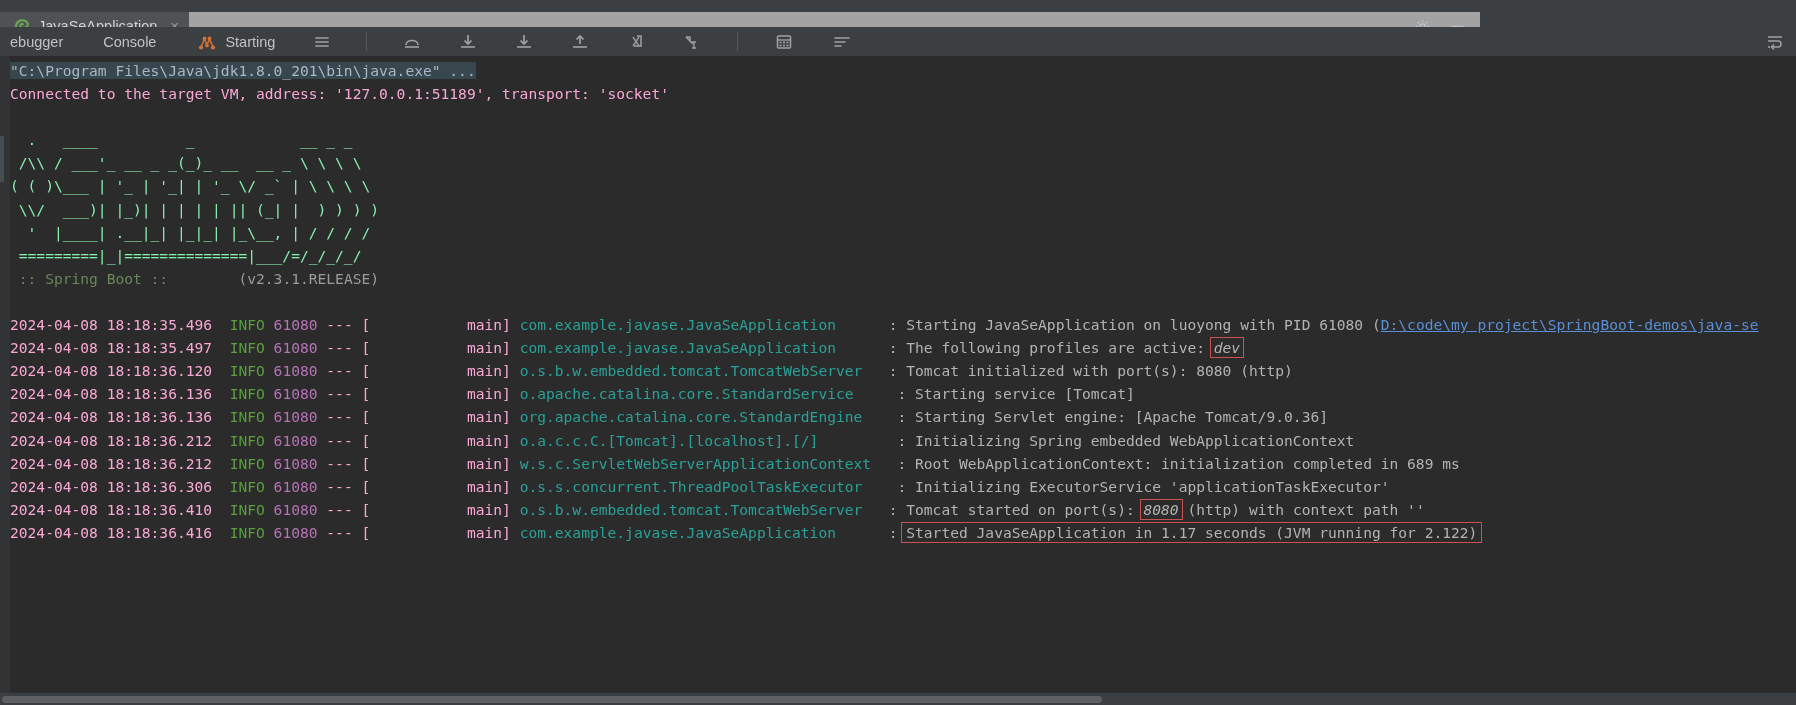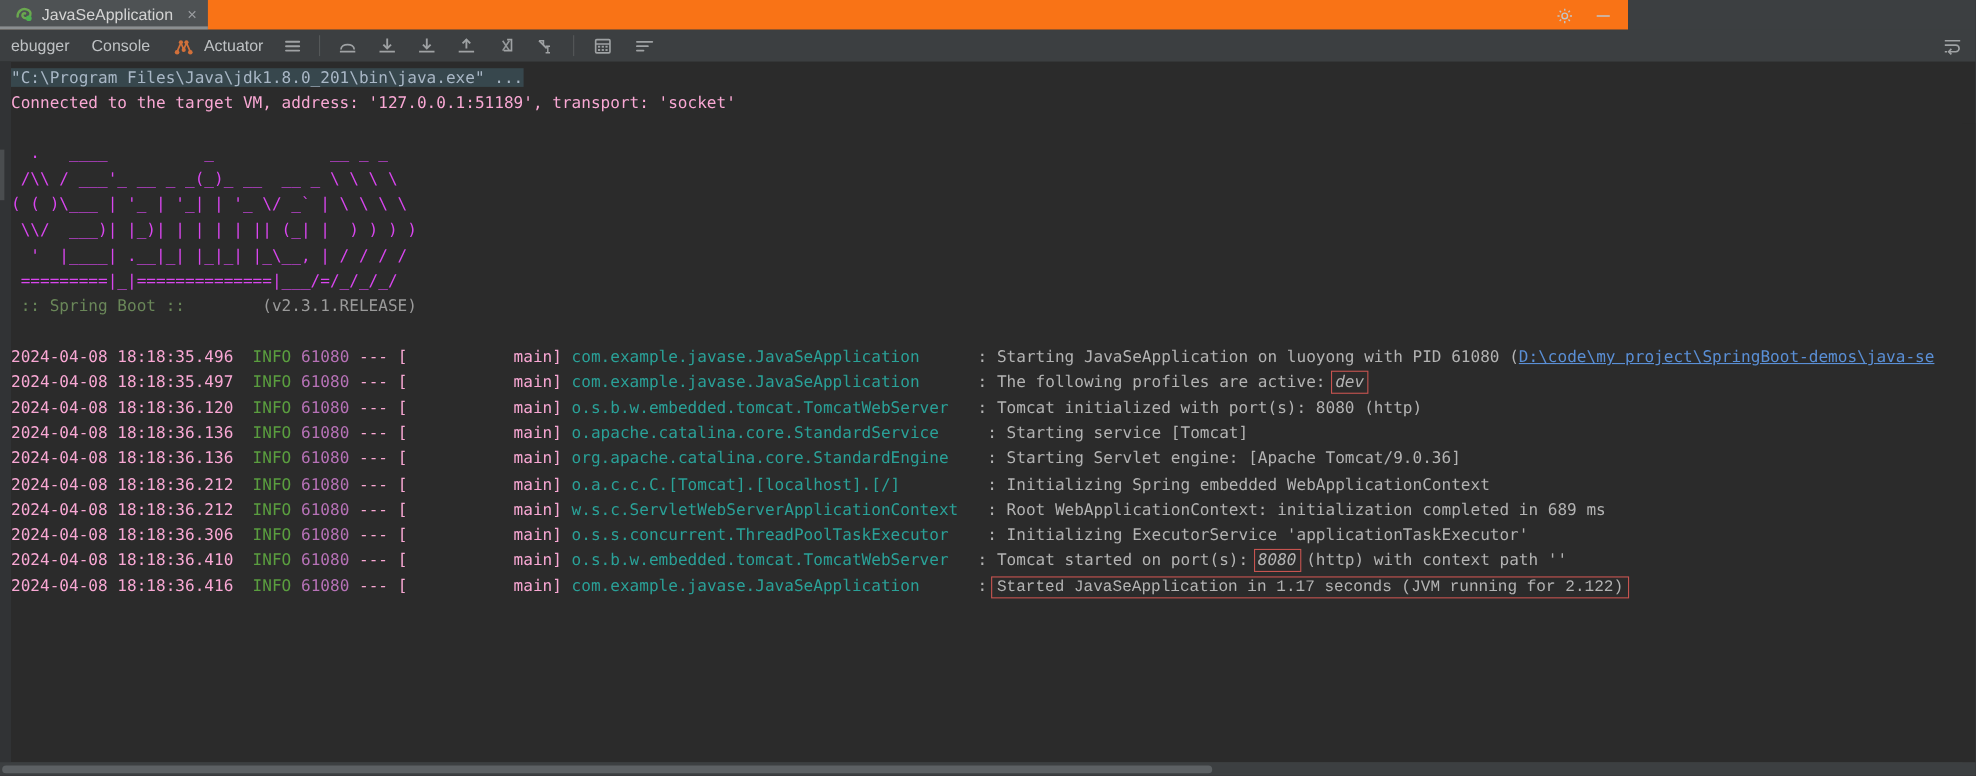--- a/index.html
+++ b/index.html
@@ -7,22 +7,22 @@
     margin: 0; padding: 0;
     width: 1796px; height: 705px;
     overflow: hidden;
     background: #3c3f41;
     font-family: "DejaVu Sans Mono", monospace;
   }
   #app { position: relative; width: 1796px; height: 705px; background: #3c3f41; }
 
   
   .titlebar {
-    position: absolute; top: 0; left: 0; width: 1480px; height: 27px;
-    background: #f97316;
+    position: absolute; top: 12px; left: 0; width: 1480px; height: 27px;
+    background: #a3a3a3;
     display: flex; align-items: flex-end;
   }
   .tab {
     position: relative;
     display: flex; align-items: center; gap: 7px;
     height: 27px; padding: 0 10px 0 14px;
     background: #4e5254;
     font-family: "Liberation Sans", sans-serif;
     font-size: 14.5px; color: #d4d4d4;
   }
@@ -40,20 +40,21 @@
     padding: 0 14px 4px 0;
   }
   .win-btn { width: 17px; height: 17px; color: #b9bcbe; }
 
   
   .toolbar {
     position: absolute; top: 27px; left: 0; width: 1796px; height: 29px;
     background: #3c3f41;
     display: flex; align-items: center;
     padding-left: 0;
+    gap: 20px;
   }
   .tbtext {
     font-family: "Liberation Sans", sans-serif;
     font-size: 14.5px; color: #bfc2c4;
     padding: 0 10px; white-space: nowrap;
   }
   .tb-actuator { display: flex; align-items: center; gap: 7px; padding: 0 10px; }
   .tbicon { width: 22px; height: 22px; display: block; flex: none; }
   .tb-sep { width: 1px; height: 19px; background: #555859; margin: 0 7px; flex: none; }
   .tb-right { margin-left: auto; display: flex; align-items: center; padding-right: 4px; }
@@ -77,40 +78,39 @@
     width: 1786px;
     font-family: "DejaVu Sans Mono", monospace;
     font-size: 14.6px;
     line-height: 23.1px;
     color: #a9b7c6;
     white-space: pre;
   }
   .line { height: 23.1px; white-space: pre; }
   .hl-cmd { background: #37474d; color: #a9b7c6; }
   .c-white  { color: #f9a8d4; }
-  .c-banner { color: #d946ef; }
+  .c-banner { color: #86efac; }
   .c-green  { color: #6a8759; }
   .c-info   { color: #5a9e3f; }
   .c-pid    { color: #b772b7; }
   .c-logger { color: #2aa198; margin-top: 27px; }
   .c-msg    { color: #b3b3b3; }
   .c-gray   { color: #9a9a9a; }
   .c-link   { color: #5a8fd6; text-decoration: underline; }
   .boxed {
     outline: 1px solid #c75450;
     outline-offset: 0px;
     padding: 1px 3px;
     margin: 0 -3px;
     font-style: italic;
   }
   .boxed-wide {
     outline: 1px solid #c75450;
     padding: 1px 4px;
     margin: 4px -4px;
-    font-family: Liberation Mono, monospace;
   }
 
   
   .hscroll {
     position: absolute; left: 0; bottom: 0; width: 1796px; height: 12px;
     background: #3c3f41;
   }
   .hscroll-thumb {
     position: absolute; left: 2px; top: 3px; width: 1100px; height: 7px;
     background: #5c6063; border-radius: 4px;
@@ -164,21 +164,21 @@
           <g stroke="#d2703a" stroke-width="1.6" fill="none">
             <path d="M5 16 L8.5 8 L11 14 L13.5 8 L17 16"></path>
           </g>
           <circle cx="5" cy="16.5" r="2.1" fill="#d2703a"></circle>
           <circle cx="11" cy="14.4" r="1.9" fill="#d2703a"></circle>
           <circle cx="17" cy="16.5" r="2.1" fill="#d2703a"></circle>
           <circle cx="8.5" cy="7.4" r="1.9" fill="#d2703a"></circle>
           <circle cx="13.5" cy="7.4" r="1.9" fill="#d2703a"></circle>
         </svg>
       </span>
-      <span class="tbtext" style="padding:0">Actuator</span>
+      <span class="tbtext" style="padding:0">Starting</span>
     </span>
 
     <span style="padding:0 6px">
       <svg class="tbicon" viewBox="0 0 22 22">
         <g stroke="#9fa2a4" stroke-width="1.7" stroke-linecap="round">
           <path d="M5 7h12M5 11h12M5 15h12"></path>
         </g>
       </svg>
     </span>
 

